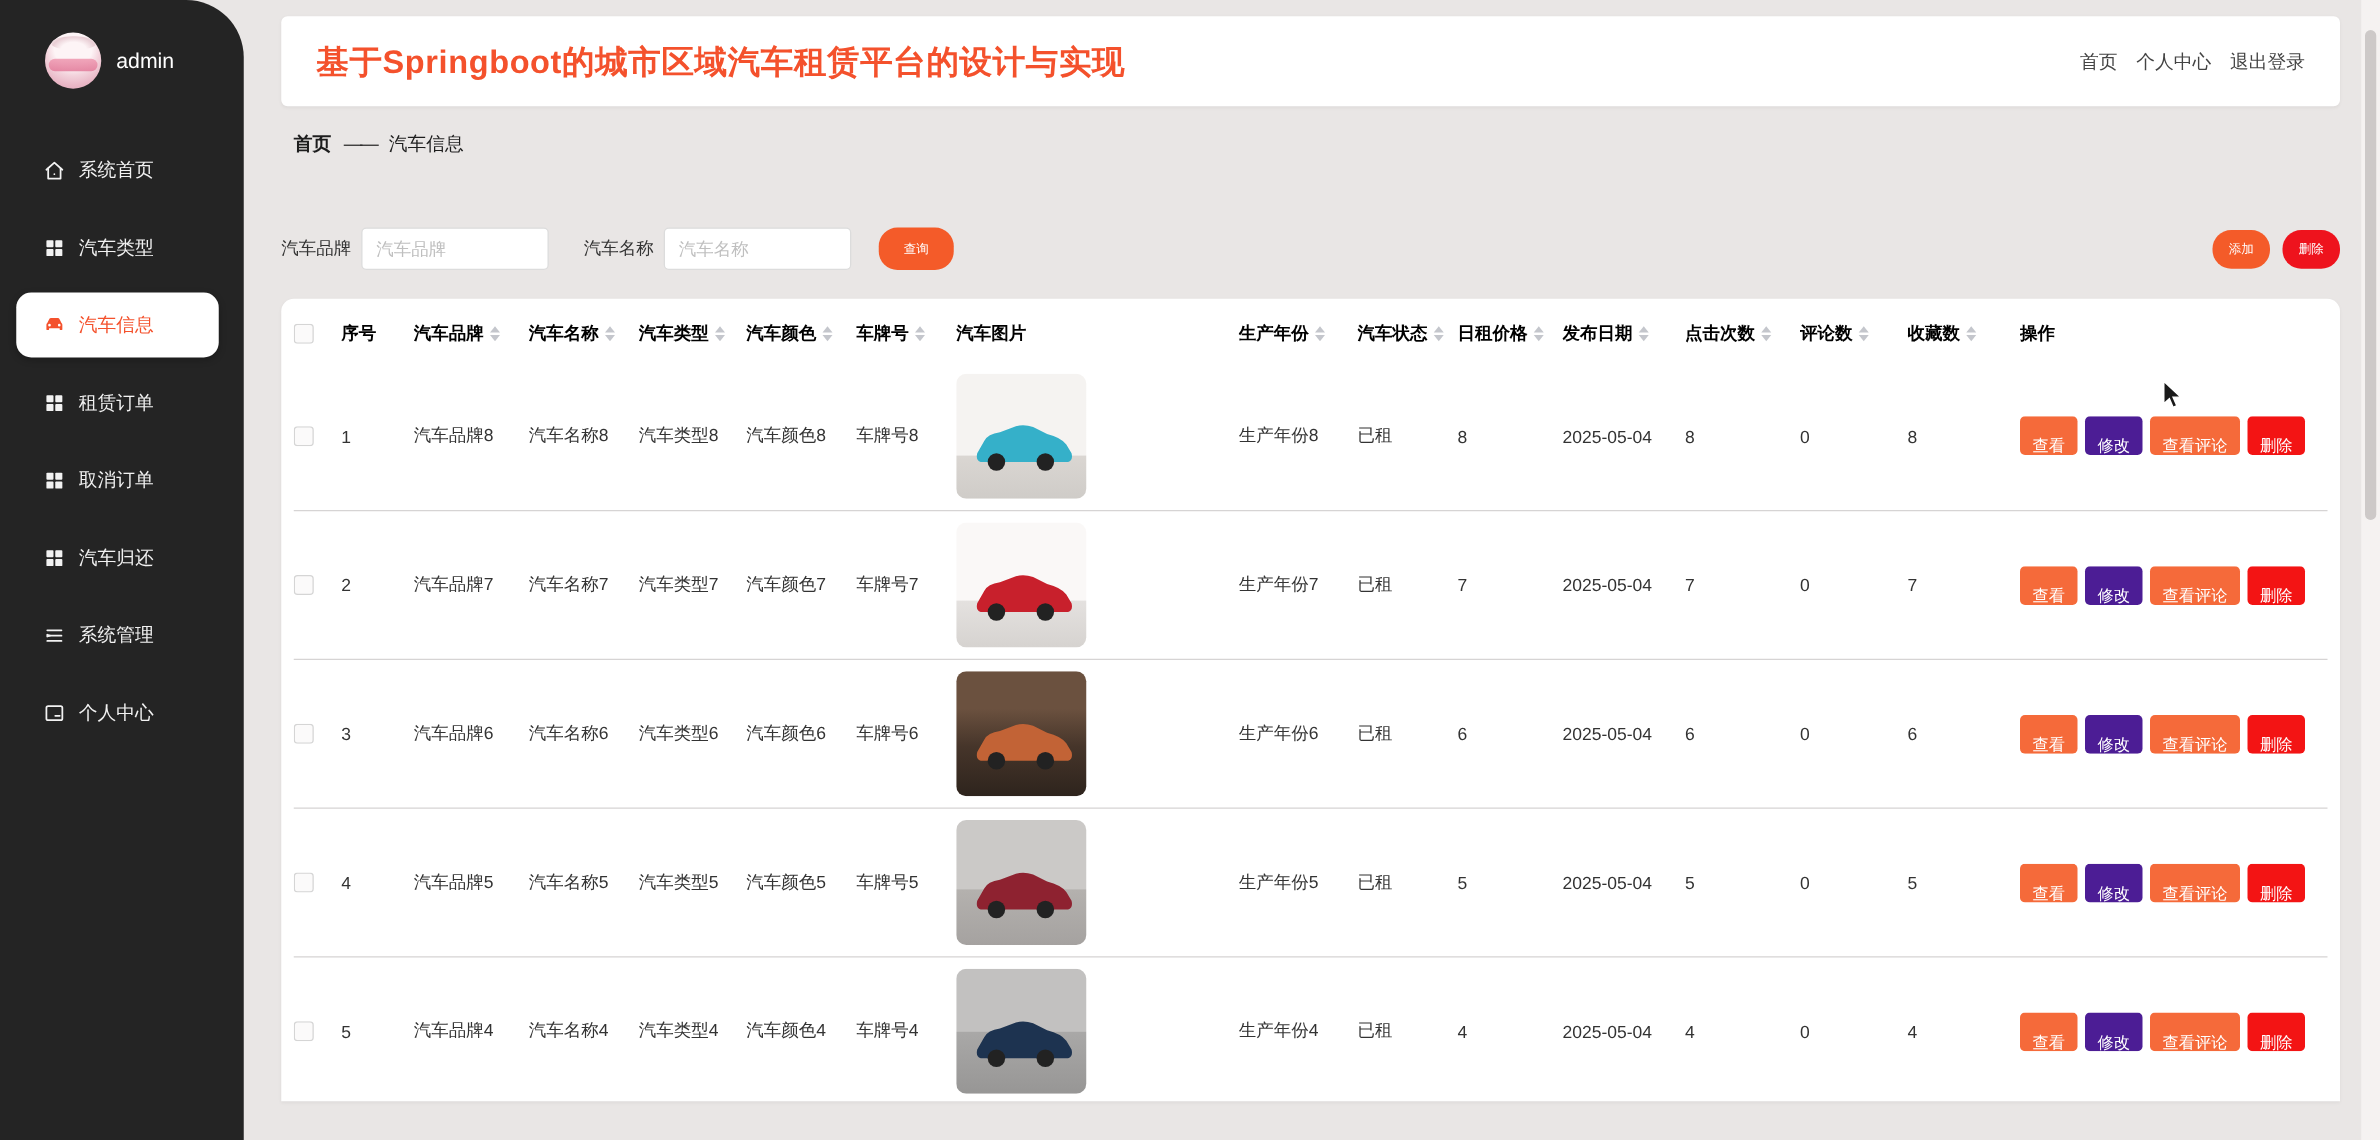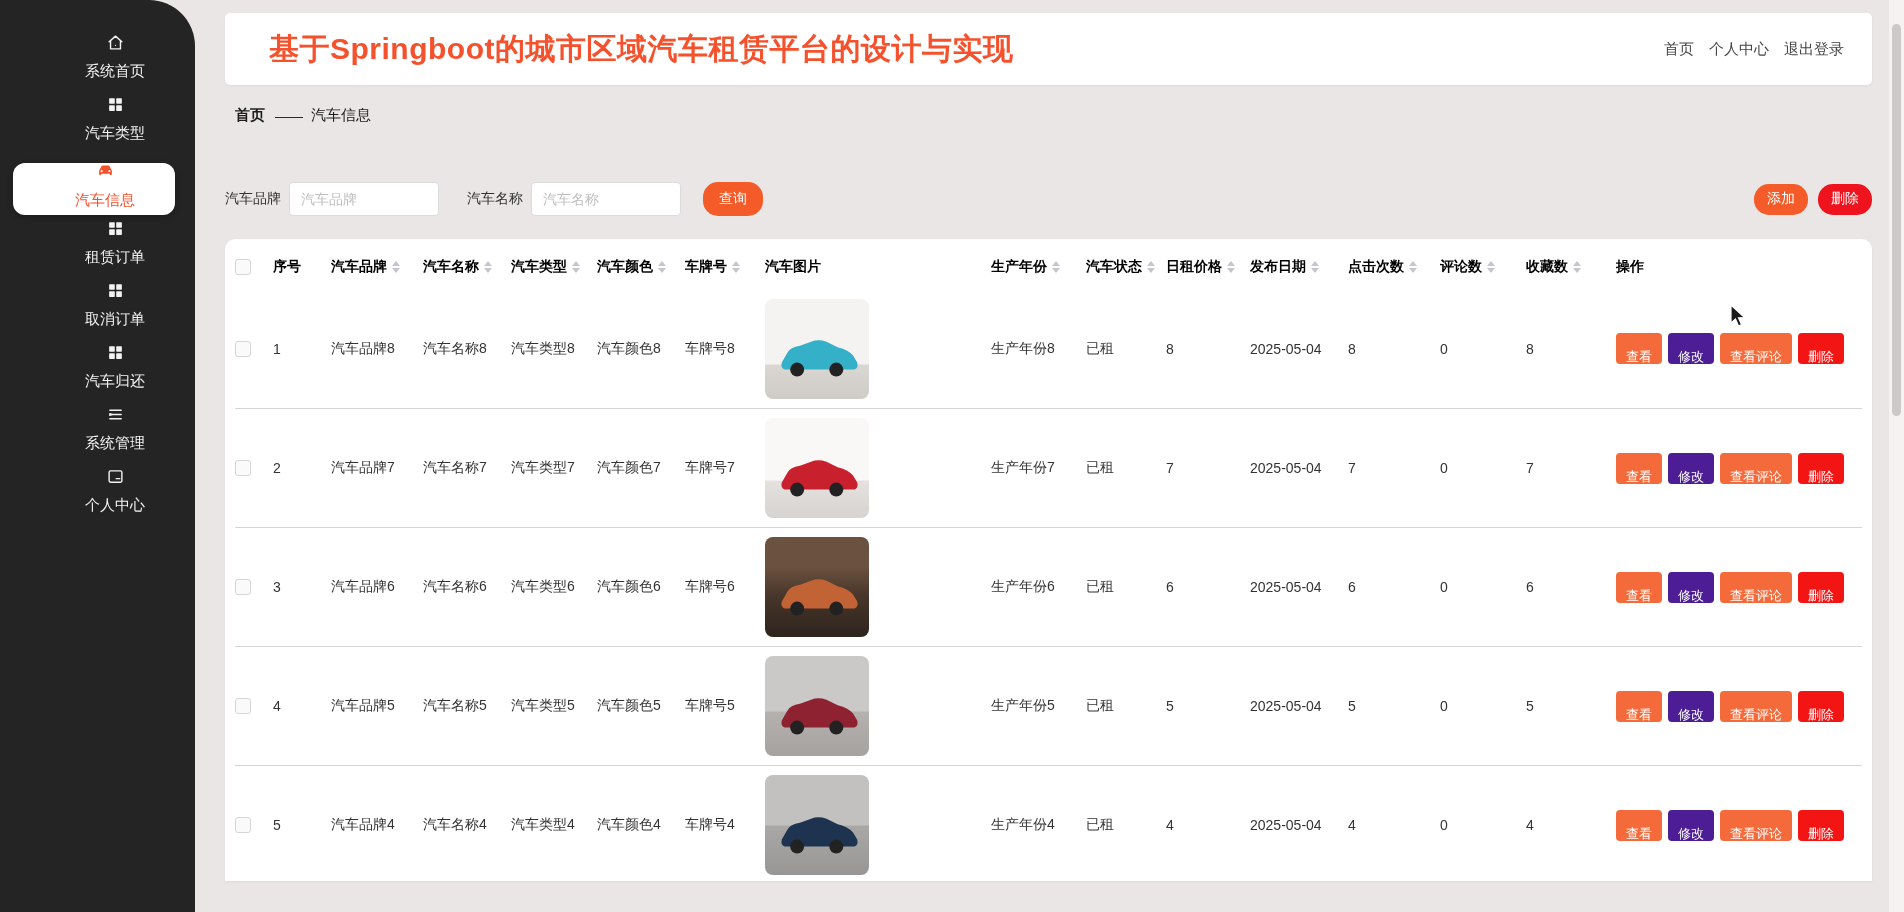--- a/index.html
+++ b/index.html
@@ -24,53 +24,53 @@
   }
   .avatar::after { 
     content:""; position:absolute; left:10%; right:10%; top:6%; height:26%;
     background:radial-gradient(ellipse at 50% 100%, transparent 40%, #e8cdd4 70%, #fff 100%);
     border-radius:50%;
   }
   .username { color:#fff; font-size:17px; }
   .menu { margin-top:34px; display:flex; flex-direction:column; }
   .menu-item {
     height:62px; display:flex; align-items:center; gap:11px;
-    padding-left:35px; color:#f2f2f2; font-size:15px; cursor:pointer;flex-direction:column;
+    padding-left:35px; color:#f2f2f2; font-size:15px; cursor:pointer;
   }
   .menu-item svg { width:17px; height:17px; flex:none; }
   .menu-item.active {
     background:#fff; color:#f4512c; border-radius:12px;
     margin:5px 20px 5px 13px; height:52px; padding-left:22px;
     box-shadow:0 2px 6px rgba(0,0,0,.25);
   }
   
   .main { flex:1; position:relative; padding:0 32px 0 30px; }
   .header-card {
     margin-top:13px; height:72px; background:#fff; border-radius:5px;
     display:flex; align-items:center; justify-content:space-between;
     padding:0 28px 0 28px; box-shadow:0 1px 3px rgba(0,0,0,.05);
   }
-  .page-title { color:#f4512c; font-size:30px; font-weight:bold; letter-spacing:.5px;margin-left:16px; }
+  .page-title { color:#f4512c; font-size:26px; font-weight:bold; letter-spacing:.5px; }
   .top-nav { display:flex; gap:15px; font-size:15px; color:#444; }
   .top-nav span { cursor:pointer; }
   .breadcrumb { margin:21px 0 0 10px; font-size:15px; display:flex; gap:10px; align-items:center; color:#1d1d1d; }
   .breadcrumb .home { font-weight:bold; }
   .breadcrumb .sep { letter-spacing:-2px; color:#2b2b2b; }
   
   .filter-row { margin-top:57px; display:flex; align-items:center; }
   .filter-label { font-size:14px; color:#333; margin-right:8px; }
   .filter-input {
     width:150px; height:34px; border:1px solid #dcdcdc; border-radius:4px;
     padding:0 11px; font-size:14px; color:#333; background:#fff; outline:none;
     font-family:"Liberation Sans","DejaVu Sans",sans-serif;
   }
   .filter-input::placeholder { color:#bfbfbf; }
   .gap28 { width:28px; }
   .btn {
-    border:none; color:#fff; font-size:14px; border-radius:15px; cursor:pointer;
+    border:none; color:#fff; font-size:10px; border-radius:15px; cursor:pointer;
     font-family:"Liberation Sans","DejaVu Sans",sans-serif;
   }
   .btn-search { width:60px; height:34px; background:#f45b29; margin-left:22px; }
   .btn-add { height:31px; padding:0 13px; background:#f45b29; }
   .btn-del-top { height:31px; padding:0 13px; background:#ee131d; margin-left:10px; }
   .right-actions { margin-left:auto; display:flex; align-items:flex-start; }
   
   .table-card {
     margin-top:23px; background:#fff; border-radius:10px 10px 0 0;
     padding:6px 10px 0 10px; height:642px; overflow:hidden;
@@ -112,20 +112,24 @@
   
   .scrollbar { position:absolute; right:0; top:0; width:15px; height:912px; background:#f5f2f1; z-index:5; }
   .scroll-thumb { position:absolute; left:3px; width:9px; border-radius:5px; background:#cdc9c8; top:24px; height:392px; }
   
   .cursor { position:absolute; left:1729px; top:304px; z-index:9; pointer-events:none; }
 </style>
 </head>
 <body>
 
 <aside class="sidebar">
+  <div class="profile">
+    <div class="avatar"></div>
+    <span class="username">admin</span>
+  </div>
   <nav class="menu" id="menu">
       <div class="menu-item">
         <span style="display:flex">
           <svg viewBox="0 0 24 24" fill="none" stroke="currentColor" stroke-width="2" stroke-linecap="round" stroke-linejoin="round">
             <path d="M3 11l9-8 9 8"></path>
             <path d="M5 9.5V21h14V9.5"></path>
             <path d="M12 16v.01"></path>
           </svg>
         </span>
         <span>系统首页</span>

